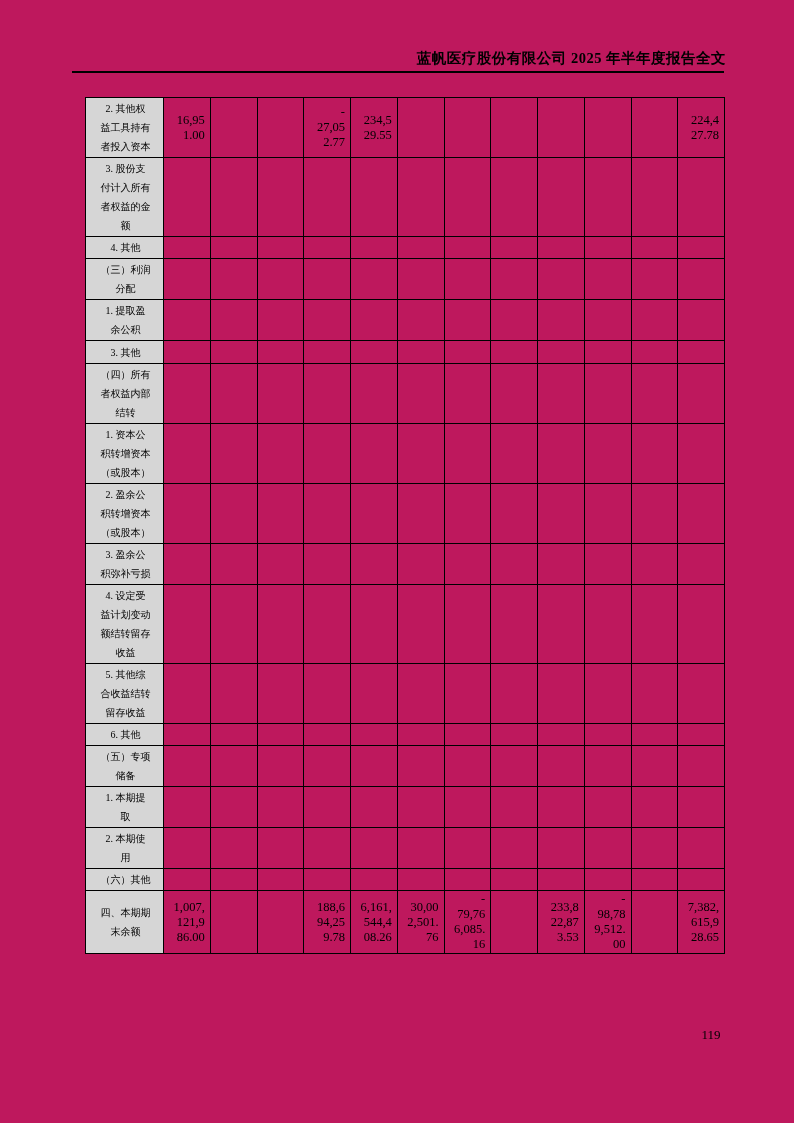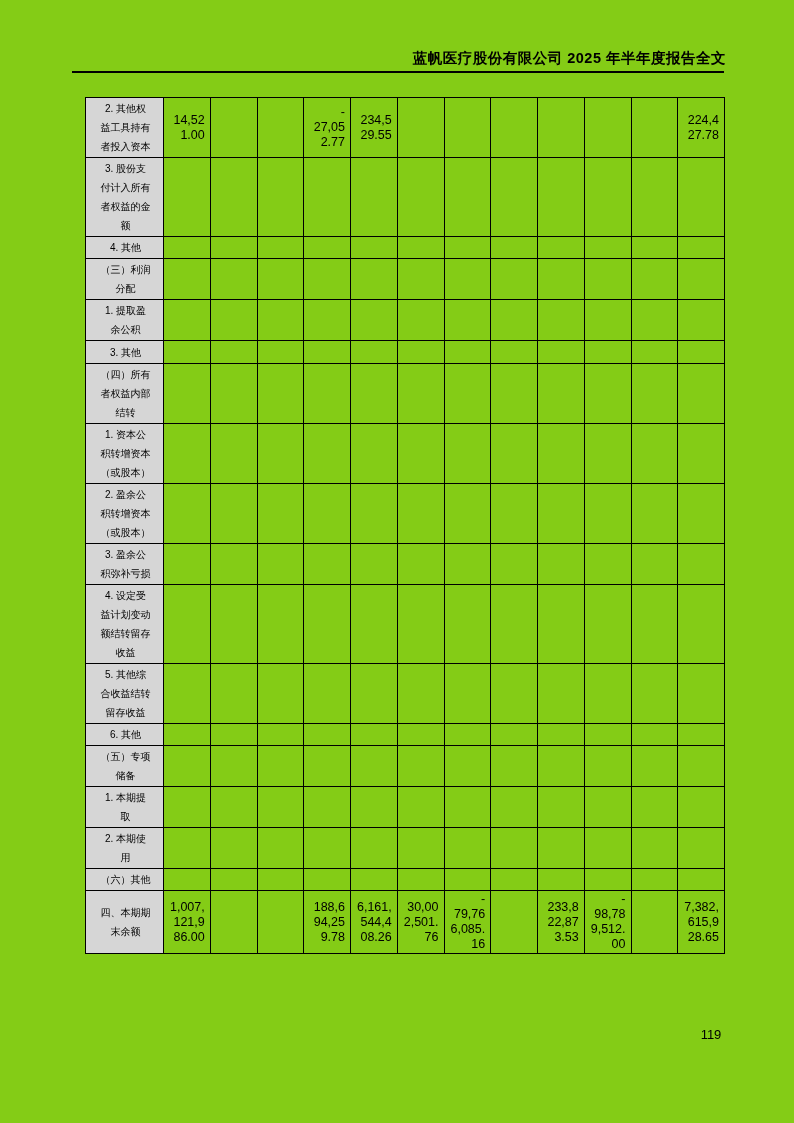--- a/index.html
+++ b/index.html
@@ -4,23 +4,23 @@
 <style>
   html, body {
     margin: 0;
     padding: 0;
     background: #ffffff;
   }
   .page {
     position: relative;
     width: 794px;
     height: 1123px;
-    background: #84cc16;
+    background: #be185d;
     overflow: hidden;
-    font-family: Liberation Sans, sans-serif;
+    font-family: Liberation Serif, serif;
     color: var(--text, #000000);
   }
   .header-title {
     position: absolute;
     top: 49px;
     right: 68px;
     font-size: 14.5px;
     font-weight: bold;
     letter-spacing: 0.5px;
     white-space: nowrap;
@@ -91,21 +91,21 @@
         <col>
         <col>
         <col>
         <col>
       </colgroup>
     <tbody id="equity-table-body">
         <tr style="height: 49px;">
           <td class="label-cell">2. 其他权
 益工具持有
 者投入资本</td>
-          <td class="num-cell">14,52
+          <td class="num-cell">16,95
 1.00</td>
           <td class="num-cell"></td>
           <td class="num-cell"></td>
           <td class="num-cell">-
 27,05
 2.77</td>
           <td class="num-cell">234,5
 29.55</td>
           <td class="num-cell"></td>
           <td class="num-cell"></td>

